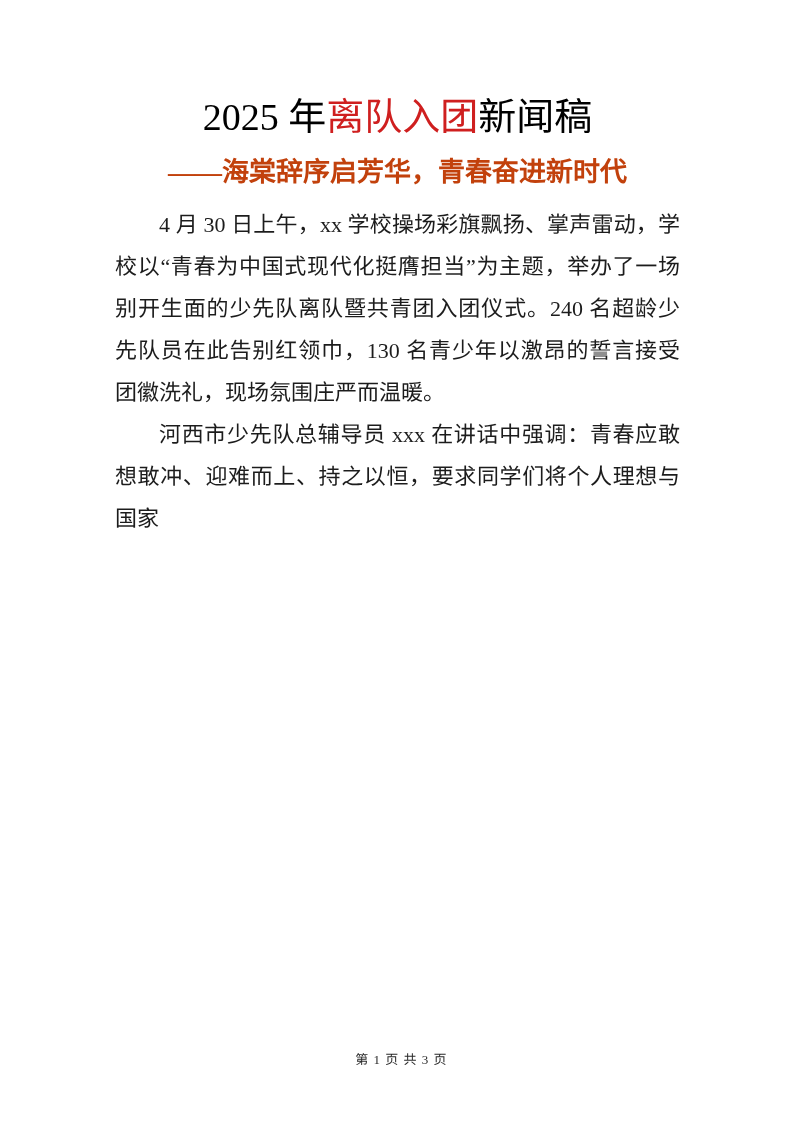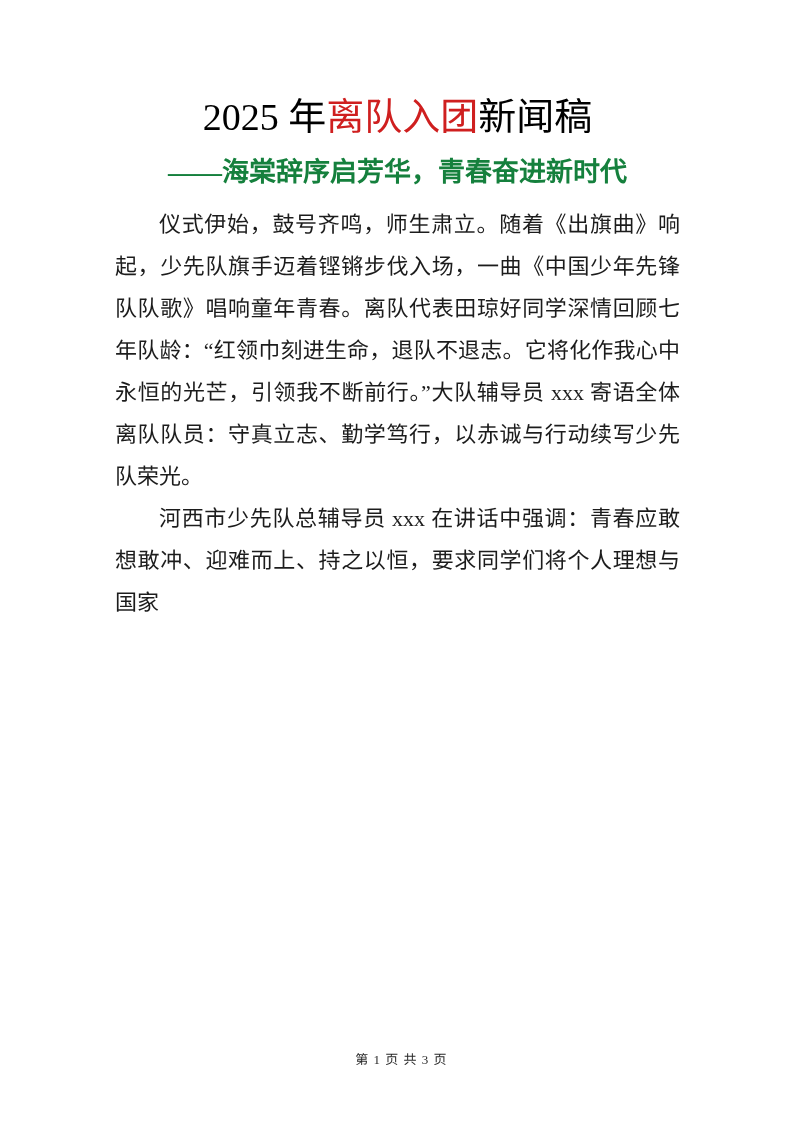--- a/index.html
+++ b/index.html
@@ -29,21 +29,21 @@
     color: #000000;
     white-space: nowrap;
   }
   .doc-title .title-seg { display: inline; }
   .doc-subtitle {
     margin: 12px 0 0 0;
     text-align: center;
     font-size: 27px;
     line-height: 36px;
     font-weight: 700;
-    color: #15803d;
+    color: #c2410c;
     white-space: nowrap;
   }
   .doc-body {
     margin-top: 14px;
     font-size: 22px;
     line-height: 42px;
     text-align: justify;
     color: #1c1c1c;
   }
   .doc-body p {
@@ -66,19 +66,19 @@
 
 <div class="page">
 
   <h1 class="doc-title">
     <span class="title-seg">2025 年</span><span class="title-seg" style="color: rgb(207, 31, 31);">离队入团</span><span class="title-seg">新闻稿</span>
   </h1>
 
   <h2 class="doc-subtitle">——海棠辞序启芳华，青春奋进新时代</h2>
 
   <div class="doc-body">
-    <p>仪式伊始，鼓号齐鸣，师生肃立。随着《出旗曲》响起，少先队旗手迈着铿锵步伐入场，一曲《中国少年先锋队队歌》唱响童年青春。离队代表田琼好同学深情回顾七年队龄：“红领巾刻进生命，退队不退志。它将化作我心中永恒的光芒，引领我不断前行。”大队辅导员 xxx 寄语全体离队队员：守真立志、勤学笃行，以赤诚与行动续写少先队荣光。</p>
+    <p>4 月 30 日上午，xx 学校操场彩旗飘扬、掌声雷动，学校以“青春为中国式现代化挺膺担当”为主题，举办了一场别开生面的少先队离队暨共青团入团仪式。240 名超龄少先队员在此告别红领巾，130 名青少年以激昂的誓言接受团徽洗礼，现场氛围庄严而温暖。</p>
     <p>河西市少先队总辅导员 xxx 在讲话中强调：青春应敢想敢冲、迎难而上、持之以恒，要求同学们将个人理想与国家</p>
   </div>
 
   <div class="page-footer">第 1 页 共 3 页</div>
 
 </div>
 
 </body></html>

